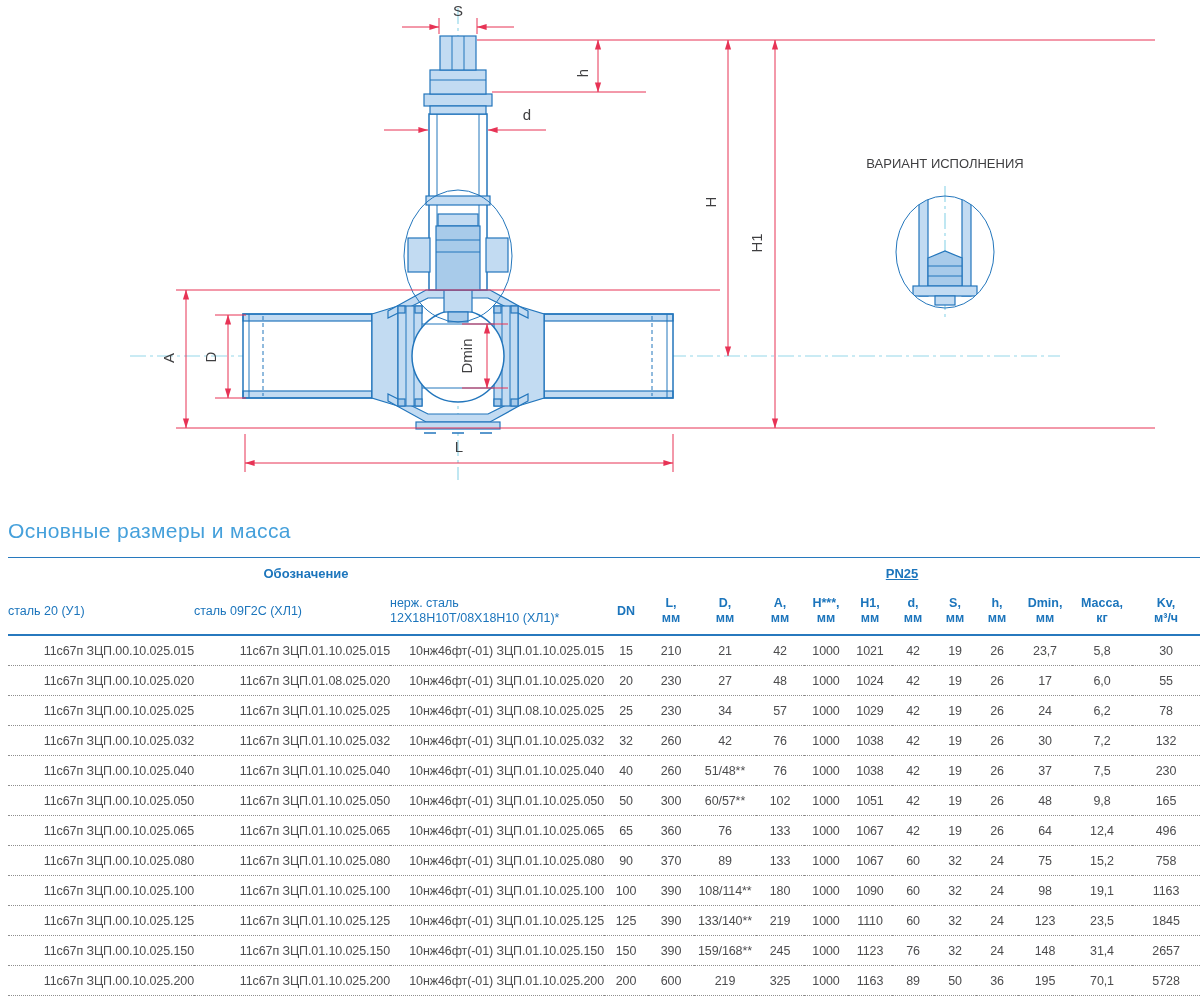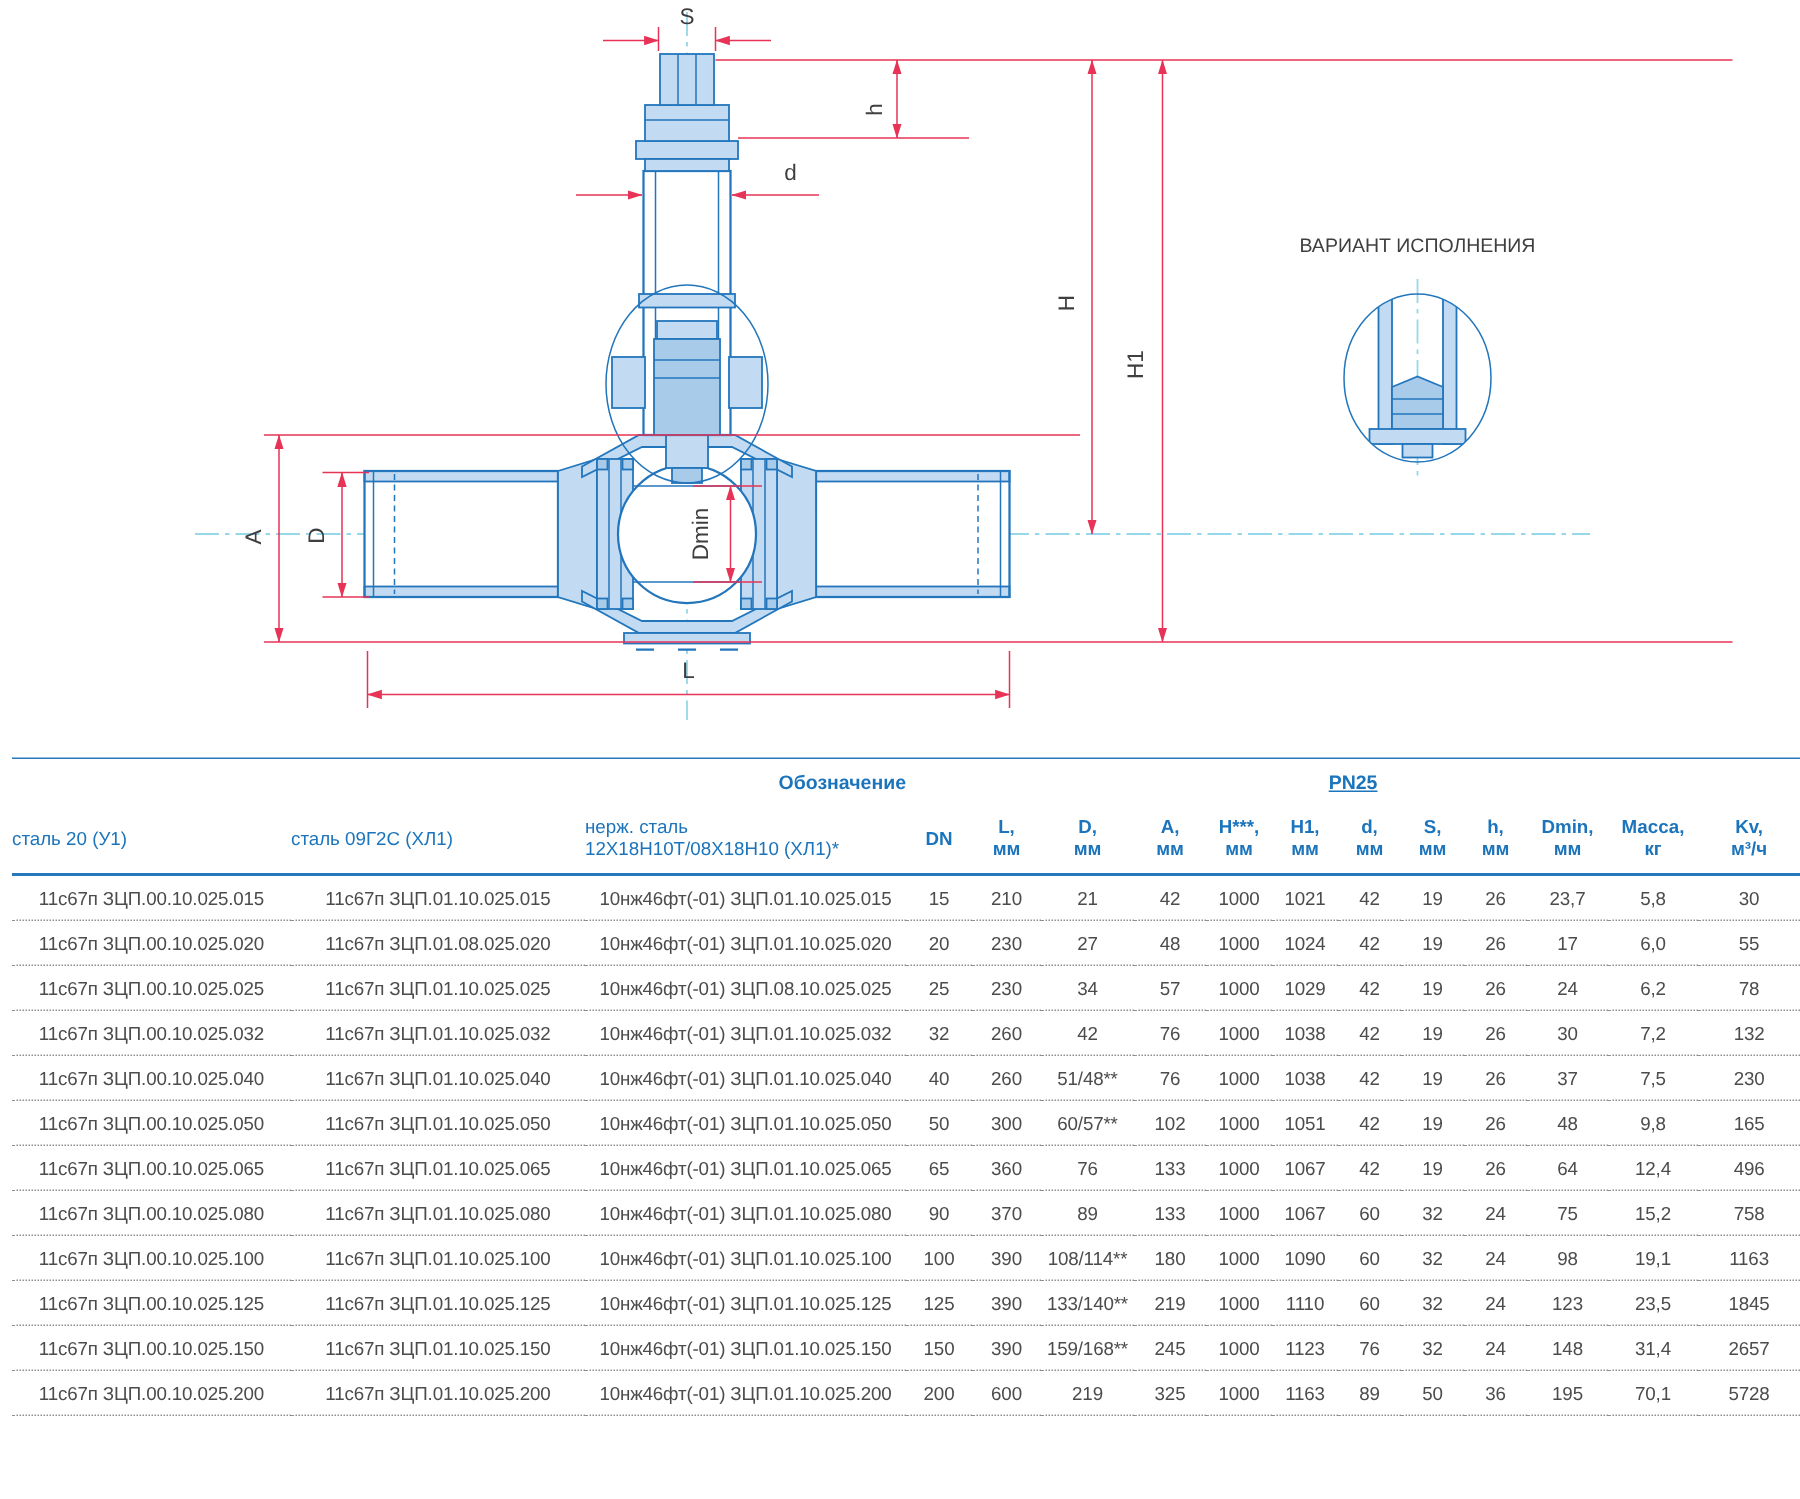--- a/index.html
+++ b/index.html
@@ -11,29 +11,29 @@
     color:#45A0DB;font-size:21px;font-weight:400;letter-spacing:.4px;
     padding-left:8px;margin:14px 0 14px 0;
   }
 
   table.dims{
     width:1192px;margin-left:8px;border-collapse:collapse;table-layout:fixed;
     border-top:1px solid #2779BE;
   }
   table.dims th,table.dims td{padding:0;font-weight:normal;}
   thead .grp th{height:30px;vertical-align:middle;font-size:13px;font-weight:700;color:#1C75BC;}
-  thead .grp .th-designation{text-align:right;}
+  thead .grp .th-designation{text-align:center;}
   thead .grp .th-pn{text-align:center;text-decoration:underline;}
   thead .cols th{height:46px;vertical-align:middle;color:#1C75BC;font-size:12.5px;line-height:15px;
     border-bottom:2px solid #2779BE;}
   thead .cols th.mat{text-align:left;font-weight:400;}
   thead .cols th.dim{text-align:center;font-weight:700;}
   tbody td{height:29px;vertical-align:middle;font-size:12.5px;color:#4C4C4E;letter-spacing:-.1px;
     border-bottom:1px dotted #8f8f8f;white-space:nowrap;}
-  tbody td.c-des{text-align:center;margin-left:31px;}
+  tbody td.c-des{text-align:right;margin-left:31px;}
   tbody td.c-num{text-align:center;}
   td.pad,th.pad{padding-left:2px;}
 </style>
 </head>
 <body>
 
 <div class="page">
 
   <svg class="drawing" width="1200" height="505" viewBox="0 0 1200 505">
     <defs>
@@ -191,20 +191,21 @@
         <polygon class="fillM" points="928,258 945,251 962,258 962,286 928,286"></polygon>
         <line class="thin" x1="928" y1="266" x2="962" y2="266"></line>
         <line class="thin" x1="928" y1="276" x2="962" y2="276"></line>
         <rect class="fillL" x="913" y="286" width="64" height="10"></rect>
         <rect class="fillL" x="935" y="296" width="20" height="9"></rect>
       </g>
       <ellipse class="thin" cx="945" cy="252" rx="49" ry="56"></ellipse>
     </g>
   </svg>
 
+  <div class="section-title">Основные размеры и масса</div>
 
   <table class="dims">
     <colgroup>
       <col style="width:186px">
         <col style="width:196px">
         <col style="width:214px">
       <col style="width:44px">
         <col style="width:46px">
         <col style="width:62px">
       <col style="width:48px">

